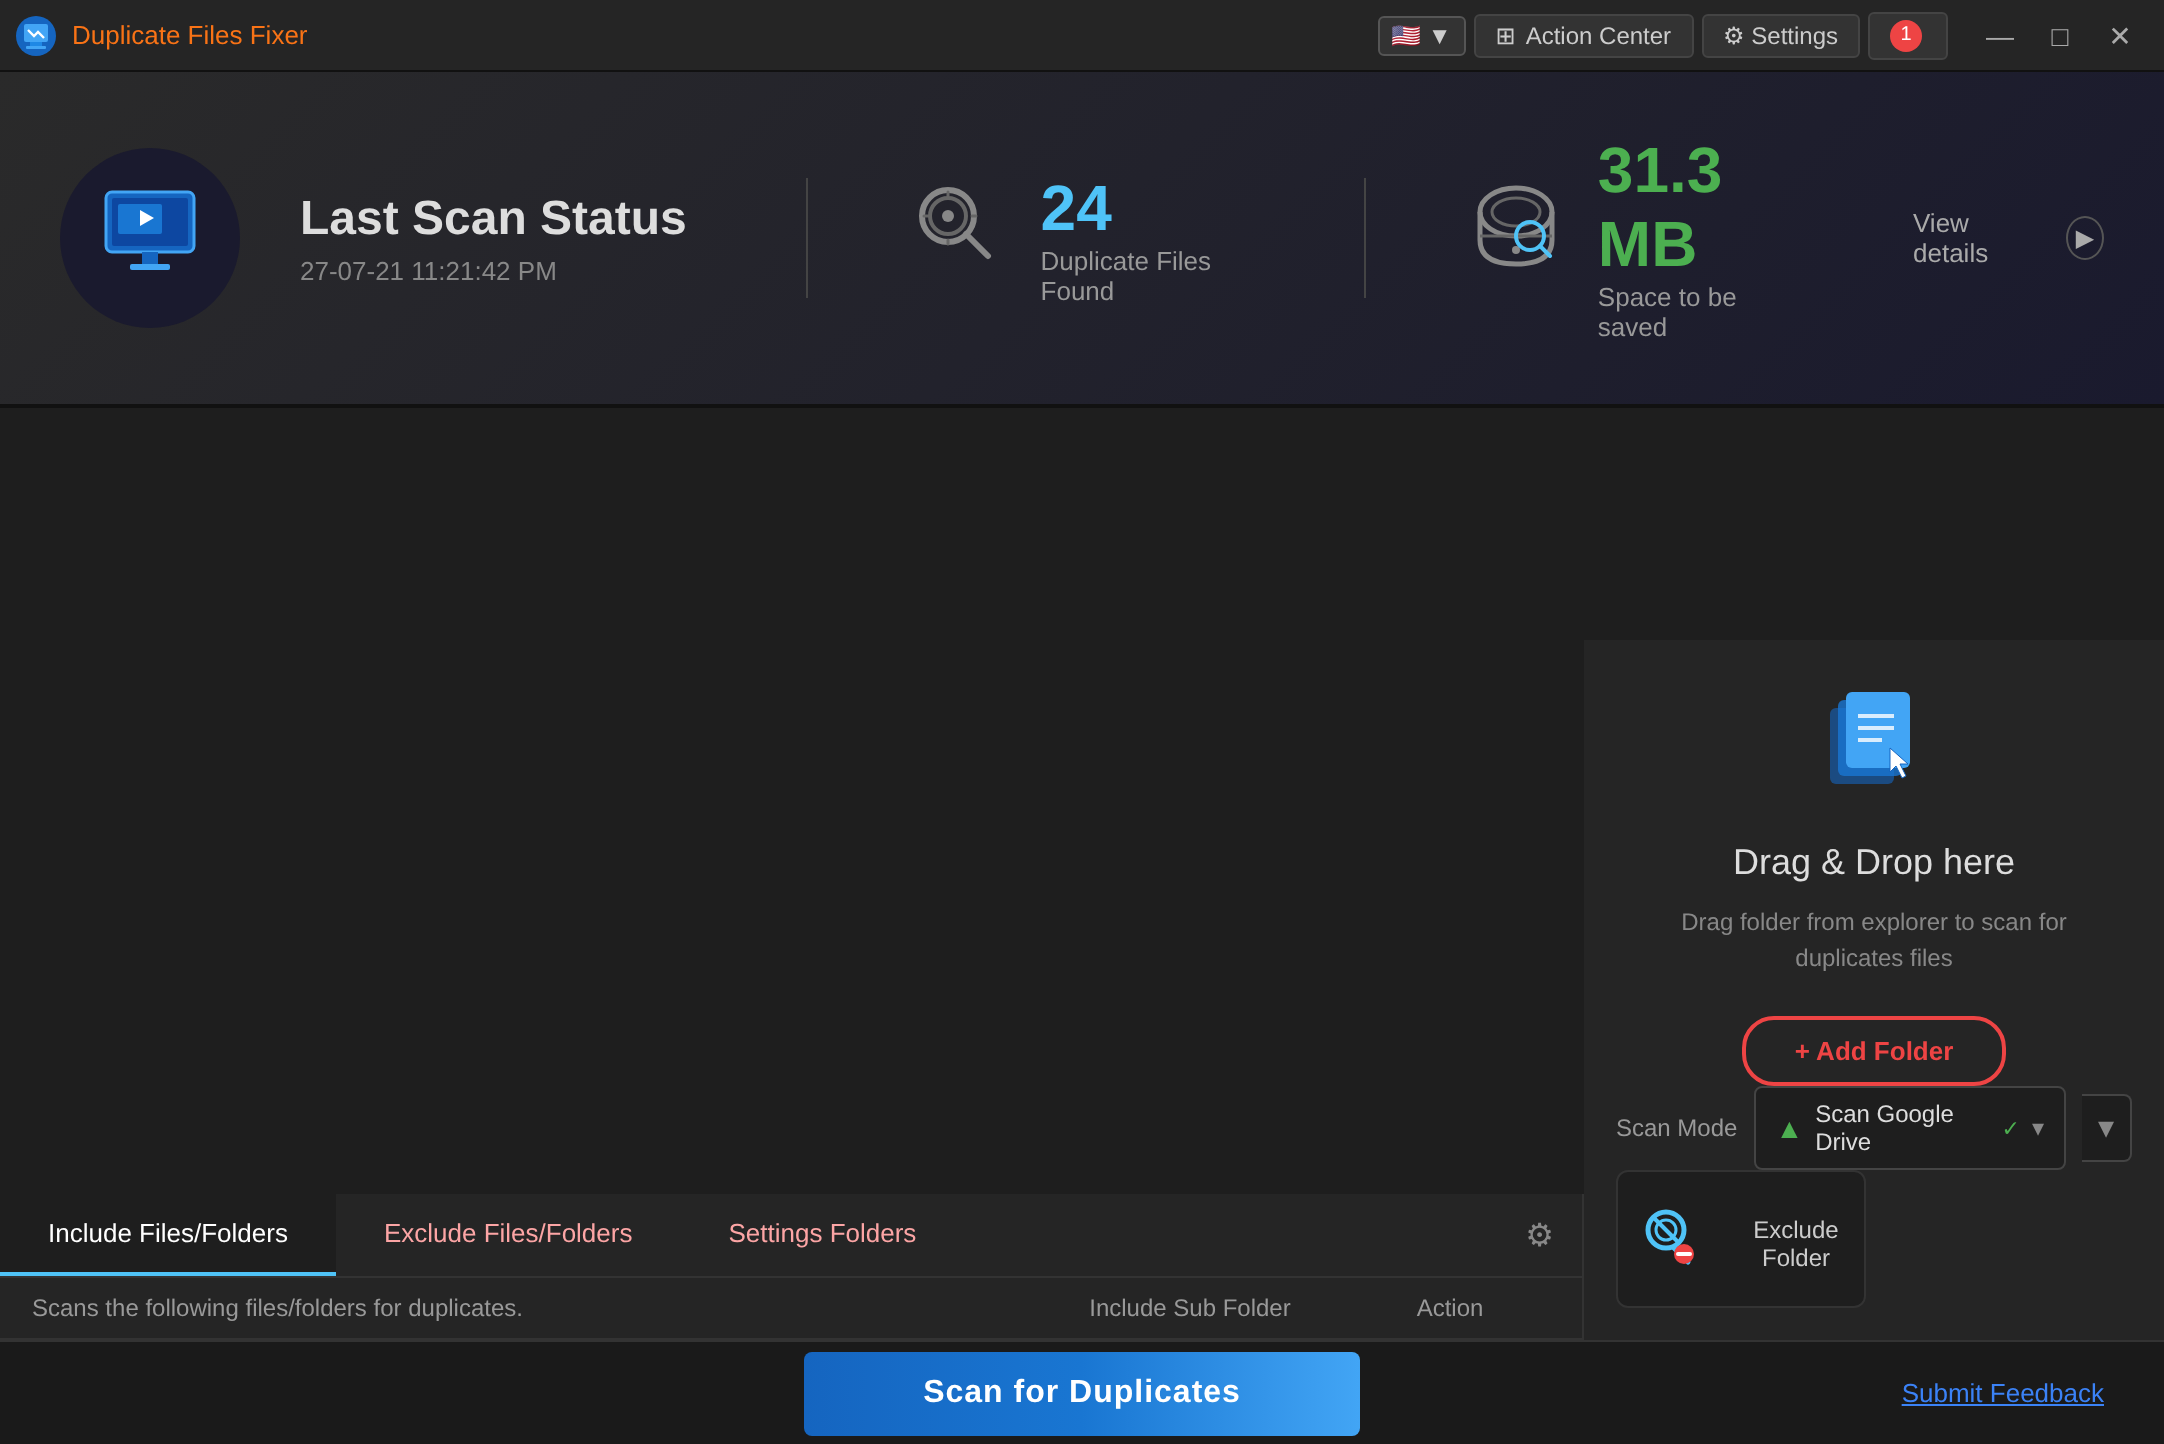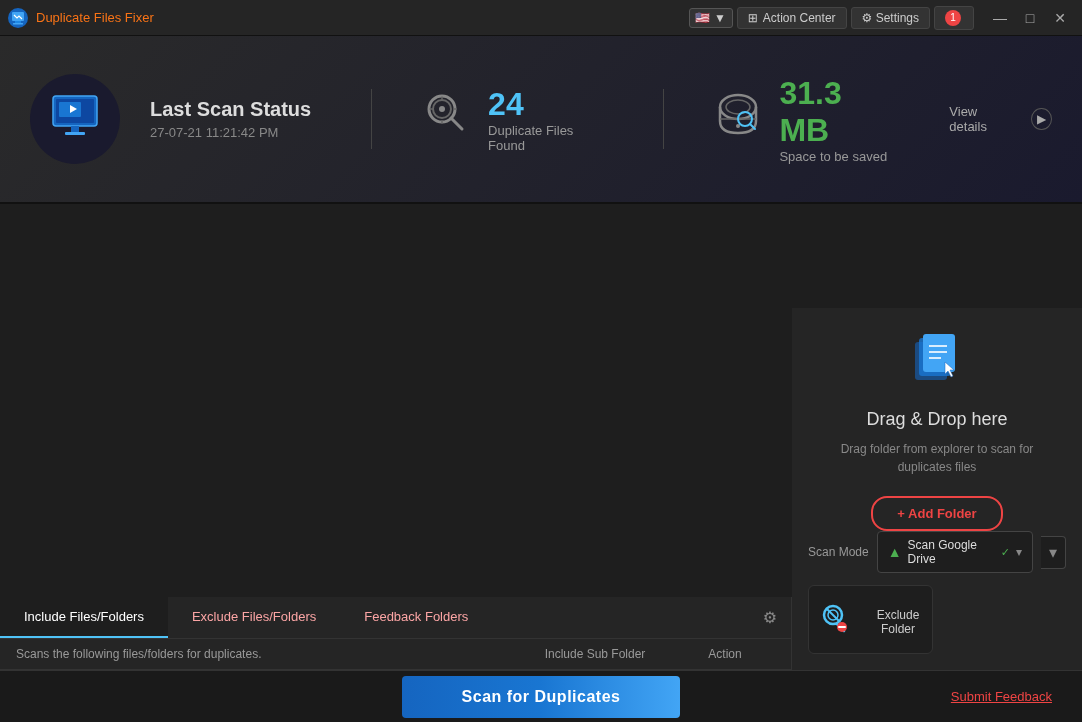--- a/index.html
+++ b/index.html
@@ -108,21 +108,21 @@
       align-items: center;
       justify-content: center;
       margin-right: 30px;
       flex-shrink: 0;
     }
     .hero-status {
       flex: 0 0 auto;
       margin-right: 60px;
     }
     .hero-status-title {
-      font-size: 20px;
+      font-size: 24px;
       font-weight: 600;
       color: #ddd;
       margin-bottom: 4px;
     }
     .hero-status-date {
       font-size: 13px;
       color: #888;
     }
     .hero-divider {
       width: 1px;
@@ -274,21 +274,21 @@
       padding: 8px 24px;
       font-size: 13px;
       border-radius: 16px;
       cursor: pointer;
       font-weight: 600;
     }
 
     .scan-mode-row {
       display: flex;
       align-items: center;
-      margin-bottom: 12px;
+      margin-bottom: 0;
       gap: 8px;
     }
     .scan-mode-label {
       font-size: 12px;
       color: #999;
       white-space: nowrap;
     }
     .scan-mode-select {
       flex: 1;
       background: #1e1e1e;
@@ -364,21 +364,21 @@
       color: white;
       border: none;
       padding: 12px 60px;
       font-size: 16px;
       font-weight: 600;
       border-radius: 4px;
       cursor: pointer;
       letter-spacing: 0.5px;
     }
     .submit-feedback {
-      color: #ef4444;
+      color: #3b82f6;
       font-size: 13px;
       cursor: pointer;
       text-decoration: underline;
     }
   </style>
 </head>
 <body>
 
 <div class="titlebar">
   <div class="titlebar-logo">
@@ -483,21 +483,21 @@
   <div class="left-panel">
 
     <div class="tabs">
       <div class="tab active">
         <span>Include Files/Folders</span>
       </div>
       <div class="tab">
         <span>Exclude Files/Folders</span>
       </div>
       <div class="tab">
-        <span>Feedback Folders</span>
+        <span>Settings Folders</span>
       </div>
       <div class="tab-settings" title="Settings">⚙</div>
     </div>
 
     <div class="table-header">
       <div class="th-path">Scans the following files/folders for duplicates.</div>
       <div class="th-subfolder">Include Sub Folder</div>
       <div class="th-action">Action</div>
     </div>
 

